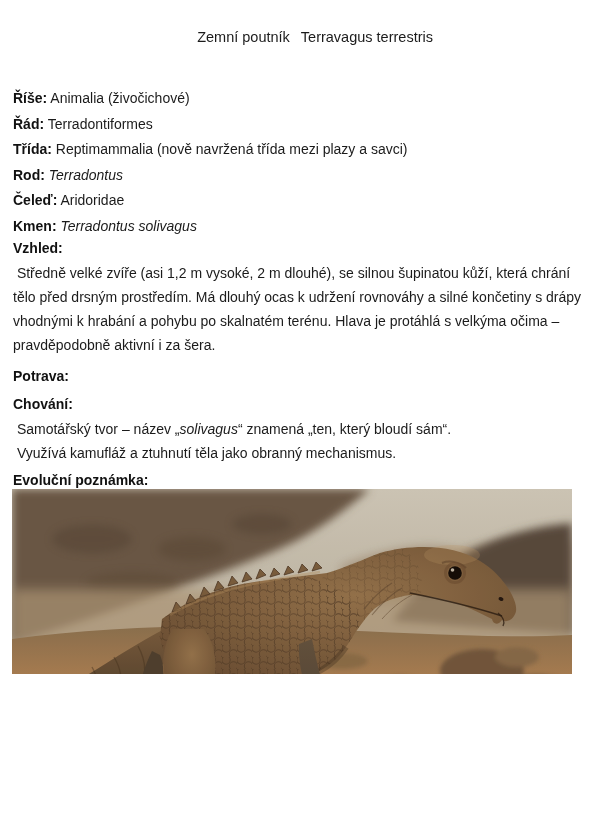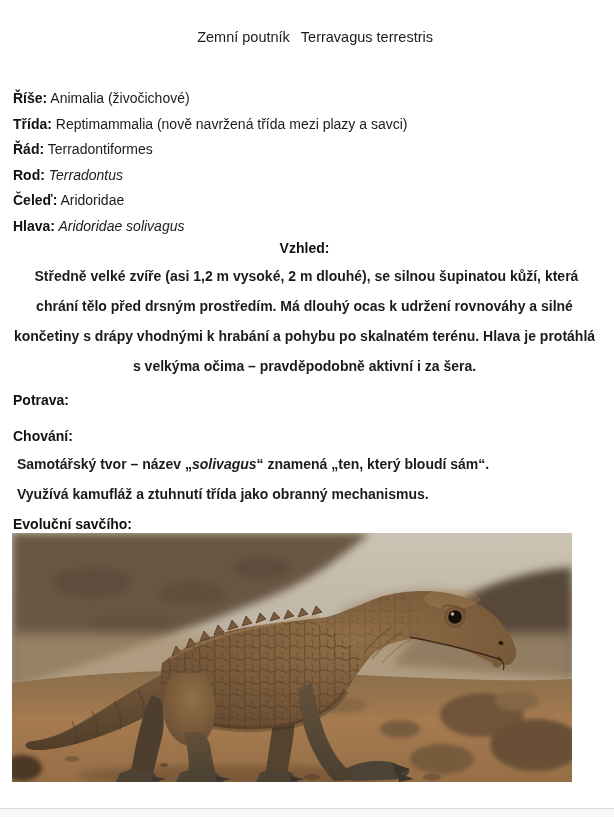--- a/index.html
+++ b/index.html
@@ -1,43 +1,43 @@
 <!DOCTYPE html>
 <html><head>
 <meta charset="utf-8">
 <style>
   html,body{margin:0;padding:0;}
   .page{
     position:relative;
-    width:614px;height:817px;
+    width:614px;height:674px;
     background:#ffffff;
     overflow:hidden;
     font-family:"Liberation Sans","DejaVu Sans",sans-serif;
     color:#1b1b1b;
     font-size:14px;
   }
   .doc-title{
     padding-top:7px;
     text-align:center;
     font-size:14.5px;
     line-height:20px;
     white-space:pre;
   }
   .doc-title .latin{margin-left:11px;}
   .content{padding-left:13px;padding-right:18px;}
   .taxonomy{margin-top:19px;}
   .tax-row{line-height:25.6px;white-space:pre-wrap;}
   .tax-label{font-weight:bold;color:#111;}
   .tax-value.italic{font-style:italic;}
   .section-heading{font-weight:bold;line-height:26px;color:#111;}
-  .para,.body-line{line-height:30px;white-space:pre-wrap;font-weight:bold;}
+  .para,.body-line{line-height:24px;white-space:pre-wrap;}
   .it{font-style:italic;}
-  #sec-appearance{margin-top:-5px;text-align:center;}
+  #sec-appearance{margin-top:-5px;}
   #sec-diet{margin-top:6px;}
-  #sec-behavior{margin-top:10px;}
+  #sec-behavior{margin-top:2px;}
   #sec-evolution{margin-top:2px;}
   .figure{
     margin:-4px 0 0 12px;
     width:560px;height:249px;
     overflow:hidden;
     line-height:0;
   }
   .bottom-strip{
     position:absolute;left:0;top:808px;width:614px;height:9px;
     background:#f6f7f8;border-top:1px solid #d8dade;box-sizing:border-box;
@@ -49,44 +49,44 @@
 <div class="page">
 
   <div class="doc-title">
     <span>Zemní poutník</span><span class="latin">Terravagus terrestris</span>
   </div>
 
   <div class="content">
 
     <div class="taxonomy">
       <div class="tax-row"><span class="tax-label">Říše:</span><span class="tax-value"> Animalia (živočichové)</span></div>
+      <div class="tax-row"><span class="tax-label">Řád:</span><span class="tax-value"> Terradontiformes</span></div>
       <div class="tax-row"><span class="tax-label">Třída:</span><span class="tax-value"> Reptimammalia (nově navržená třída mezi plazy a savci)</span></div>
-      <div class="tax-row"><span class="tax-label">Řád:</span><span class="tax-value"> Terradontiformes</span></div>
       <div class="tax-row"><span class="tax-label">Rod:</span><span class="tax-value italic"> Terradontus</span></div>
       <div class="tax-row"><span class="tax-label">Čeleď:</span><span class="tax-value"> Aridoridae</span></div>
-      <div class="tax-row"><span class="tax-label">Hlava:</span><span class="tax-value italic"> Aridoridae solivagus</span></div>
+      <div class="tax-row"><span class="tax-label">Kmen:</span><span class="tax-value italic"> Terradontus solivagus</span></div>
     </div>
 
     <div class="section" id="sec-appearance">
       <div class="section-heading">Vzhled:</div>
       <div class="para"> Středně velké zvíře (asi 1,2 m vysoké, 2 m dlouhé), se silnou šupinatou kůží, která chrání tělo před drsným prostředím. Má dlouhý ocas k udržení rovnováhy a silné končetiny s drápy vhodnými k hrabání a pohybu po skalnatém terénu. Hlava je protáhlá s velkýma očima – pravděpodobně aktivní i za šera.</div>
     </div>
 
     <div class="section" id="sec-diet">
       <div class="section-heading">Potrava:</div>
     </div>
 
     <div class="section" id="sec-behavior">
       <div class="section-heading">Chování:</div>
       <div class="body-line"><span> Samotářský tvor – název „</span><span class="it">solivagus</span><span>“ znamená „ten, který bloudí sám“.</span></div>
-      <div class="body-line"> Využívá kamufláž a ztuhnutí třída jako obranný mechanismus.</div>
+      <div class="body-line"> Využívá kamufláž a ztuhnutí těla jako obranný mechanismus.</div>
     </div>
 
     <div class="section" id="sec-evolution">
-      <div class="section-heading">Evoluční savčího:</div>
+      <div class="section-heading">Evoluční poznámka:</div>
     </div>
   </div>
 
   <div class="figure">
     <svg width="560" height="249" viewBox="0 0 560 249" xmlns="http://www.w3.org/2000/svg">
       <defs>
         <linearGradient id="skyGrad" x1="0" y1="0" x2="0" y2="1">
           <stop offset="0" stop-color="#d4cdbc"></stop>
           <stop offset="1" stop-color="#c2b8a5"></stop>
         </linearGradient>

